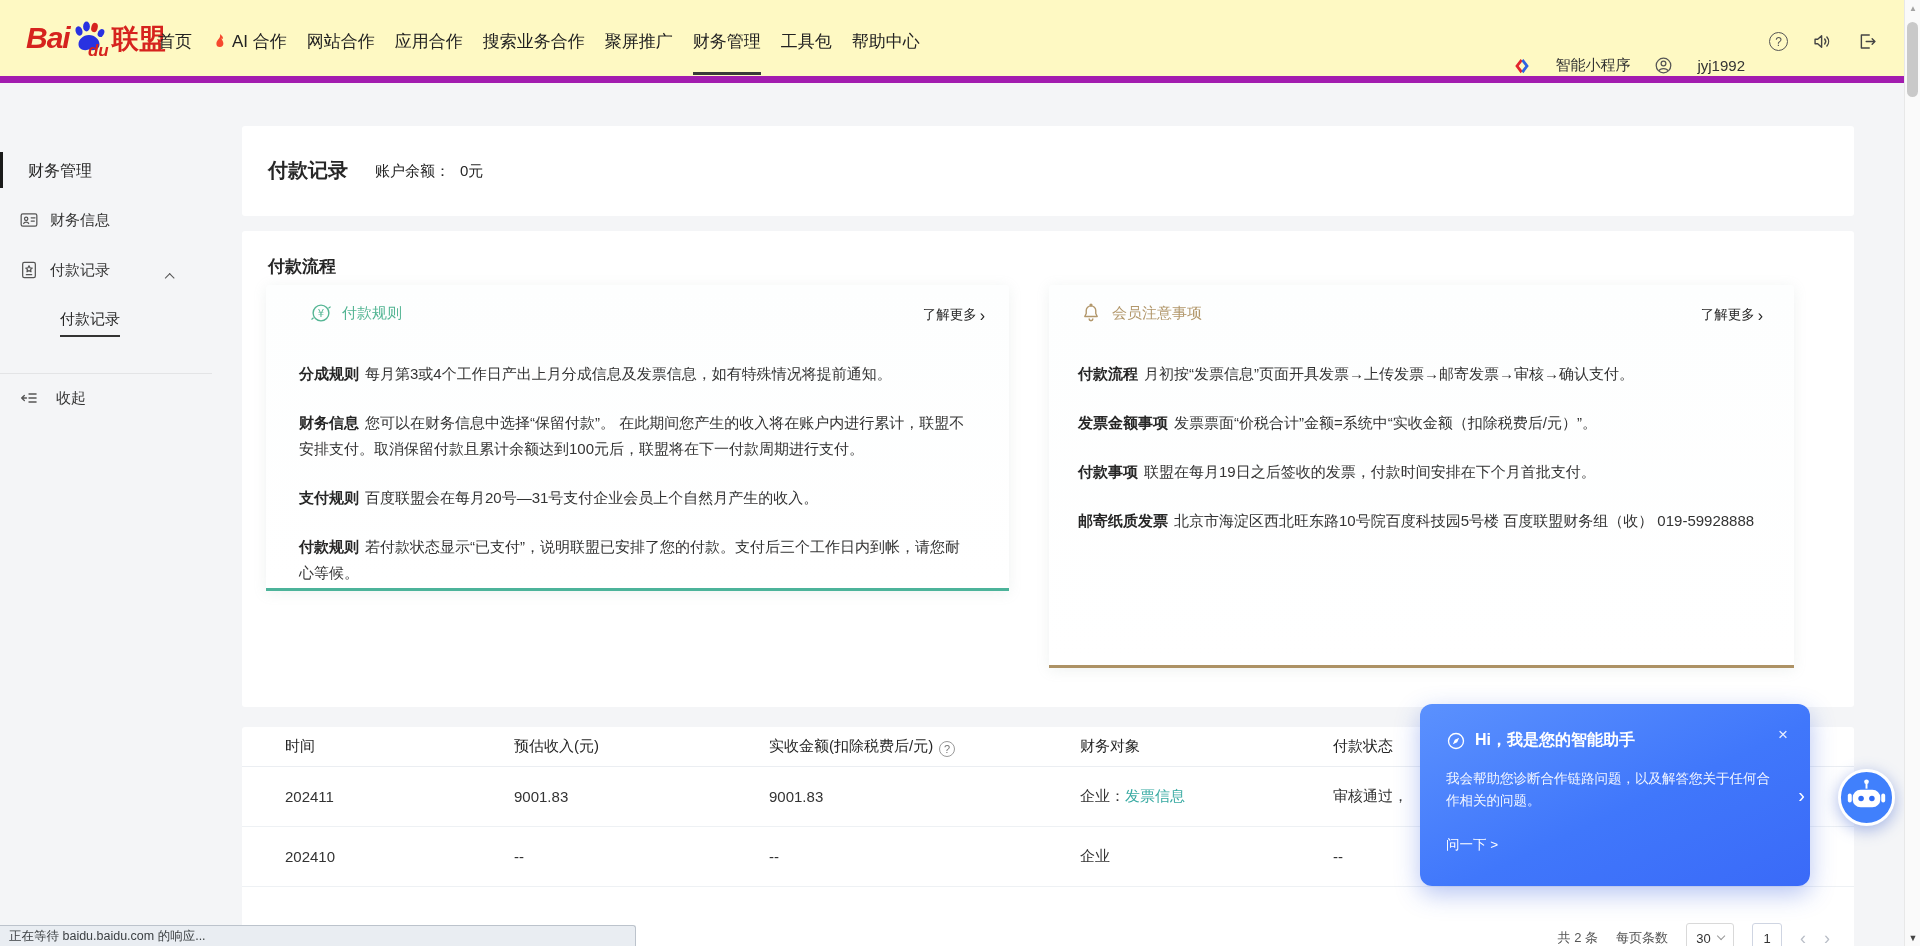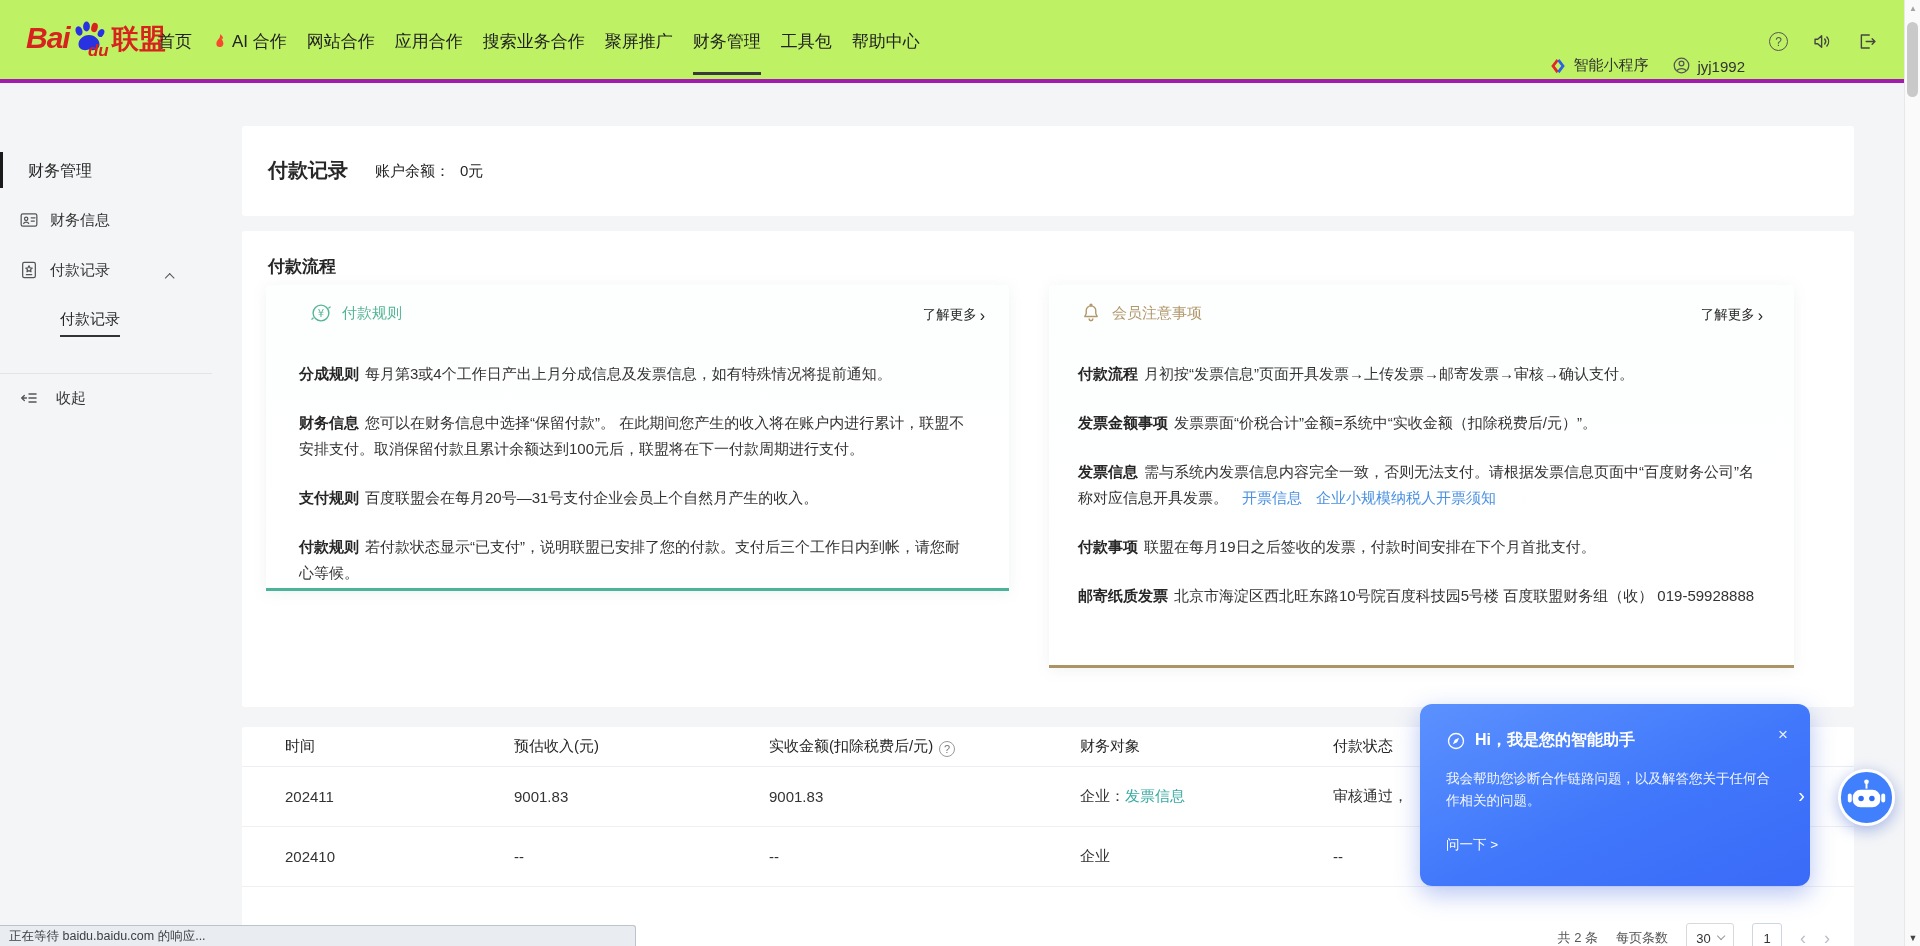--- a/index.html
+++ b/index.html
@@ -1,35 +1,35 @@
 <!DOCTYPE html>
 <html><head>
 <meta charset="utf-8">
 <style>
   * { box-sizing: border-box; margin: 0; padding: 0; }
   html,body { width:1920px; height:946px; overflow:hidden; }
   body { font-family:"Liberation Sans","DejaVu Sans",sans-serif; background:#f4f5f7; color:#333; font-size:14px; }
   .canvas { position:relative; width:1920px; height:946px; overflow:hidden; }
 
   
-  .topbar { position:absolute; left:0; top:0; width:1920px; height:83px; background:#bef264; border-bottom:4px solid #a21caf; z-index:5; }
+  .topbar { position:absolute; left:0; top:0; width:1920px; height:83px; background:#fef9c3; border-bottom:7px solid #a21caf; z-index:5; }
   .logo { position:absolute; left:26px; top:18px; display:flex; align-items:flex-end; cursor:pointer; }
   .logo-bai { color:#d6231e; font-weight:bold; font-style:italic; font-size:30px; letter-spacing:-1px; line-height:40px; }
   .paw { position:relative; width:36px; height:40px; margin:0 1px;text-align:right; }
   .paw svg { position:absolute; left:0; top:0; }
   .logo-du { position:absolute; right:-2px; bottom:-3px; color:#d6231e; font-weight:bold; font-style:italic; font-size:17px; }
   .logo-union { color:#d6231e; font-weight:bold; font-size:27px; line-height:38px; margin-left:4px; }
 
   .nav { position:absolute; left:158px; top:0; height:83px; display:flex; gap:20px; align-items:stretch; }
   .nav-item { position:relative; display:flex; align-items:center; gap:5px; font-size:17px; color:#222; cursor:pointer; }
   .nav-item.active::after { content:""; position:absolute; left:0; right:0; bottom:8px; height:3px; background:#3a3a3a; }
   .flame { display:inline-flex; }
 
   .topbar-right { position:absolute; right:42px; top:0; height:83px; display:flex; align-items:center; gap:24px; }
-  .tr-item { display:flex; align-items:flex-end; gap:6px; font-size:15px; color:#333; cursor:pointer;margin-top:48px; }
+  .tr-item { display:flex; align-items:center; gap:24px; font-size:15px; color:#333; cursor:pointer;margin-top:48px; }
   .circle-q { display:inline-flex; align-items:center; justify-content:center; width:19px; height:19px; border:1.5px solid #555; border-radius:50%; font-size:12px; color:#555; cursor:pointer; }
   .icon-btn { display:inline-flex; cursor:pointer; }
 
   
   .side-indicator { position:absolute; left:0; top:152px; width:3px; height:36px; background:#1a1a1a; }
   .side-section { position:absolute; left:28px; top:161px; font-size:16px; color:#262626; }
   .side-item { position:absolute; display:flex; align-items:center; gap:11px; font-size:15px; color:#333; cursor:pointer; }
   .side-item.i1 { left:19px; top:210px; }
   .side-item.i2 { left:19px; top:260px; }
   .side-sub { position:absolute; left:60px; top:310px; font-size:15px; color:#262626; cursor:pointer; }
@@ -285,21 +285,20 @@
         </span>
         <span>会员注意事项</span>
       </div>
       <div class="more">
         <span>了解更多</span>
         <span class="arr">›</span>
       </div>
       <div class="card-body">
         <p><b>付款流程</b><span>月初按“发票信息”页面开具发票→上传发票→邮寄发票→审核→确认支付。</span></p>
         <p><b>发票金额事项</b><span>发票票面“价税合计”金额=系统中“实收金额（扣除税费后/元）”。</span></p>
-        <p><b>发票信息</b><span>需与系统内发票信息内容完全一致，否则无法支付。请根据发票信息页面中“百度财务公司”名称对应信息开具发票。</span><a class="blue-link">开票信息</a><a class="blue-link">企业小规模纳税人开票须知</a></p>
         <p><b>付款事项</b><span>联盟在每月19日之后签收的发票，付款时间安排在下个月首批支付。</span></p>
         <p><b>邮寄纸质发票</b><span>北京市海淀区西北旺东路10号院百度科技园5号楼 百度联盟财务组（收） 019-59928888</span></p>
       </div>
     </div>
   </div>
 
   <div class="panel panel-3">
     <div class="trow thead">
       <span>时间</span>
       <span>预估收入(元)</span>

